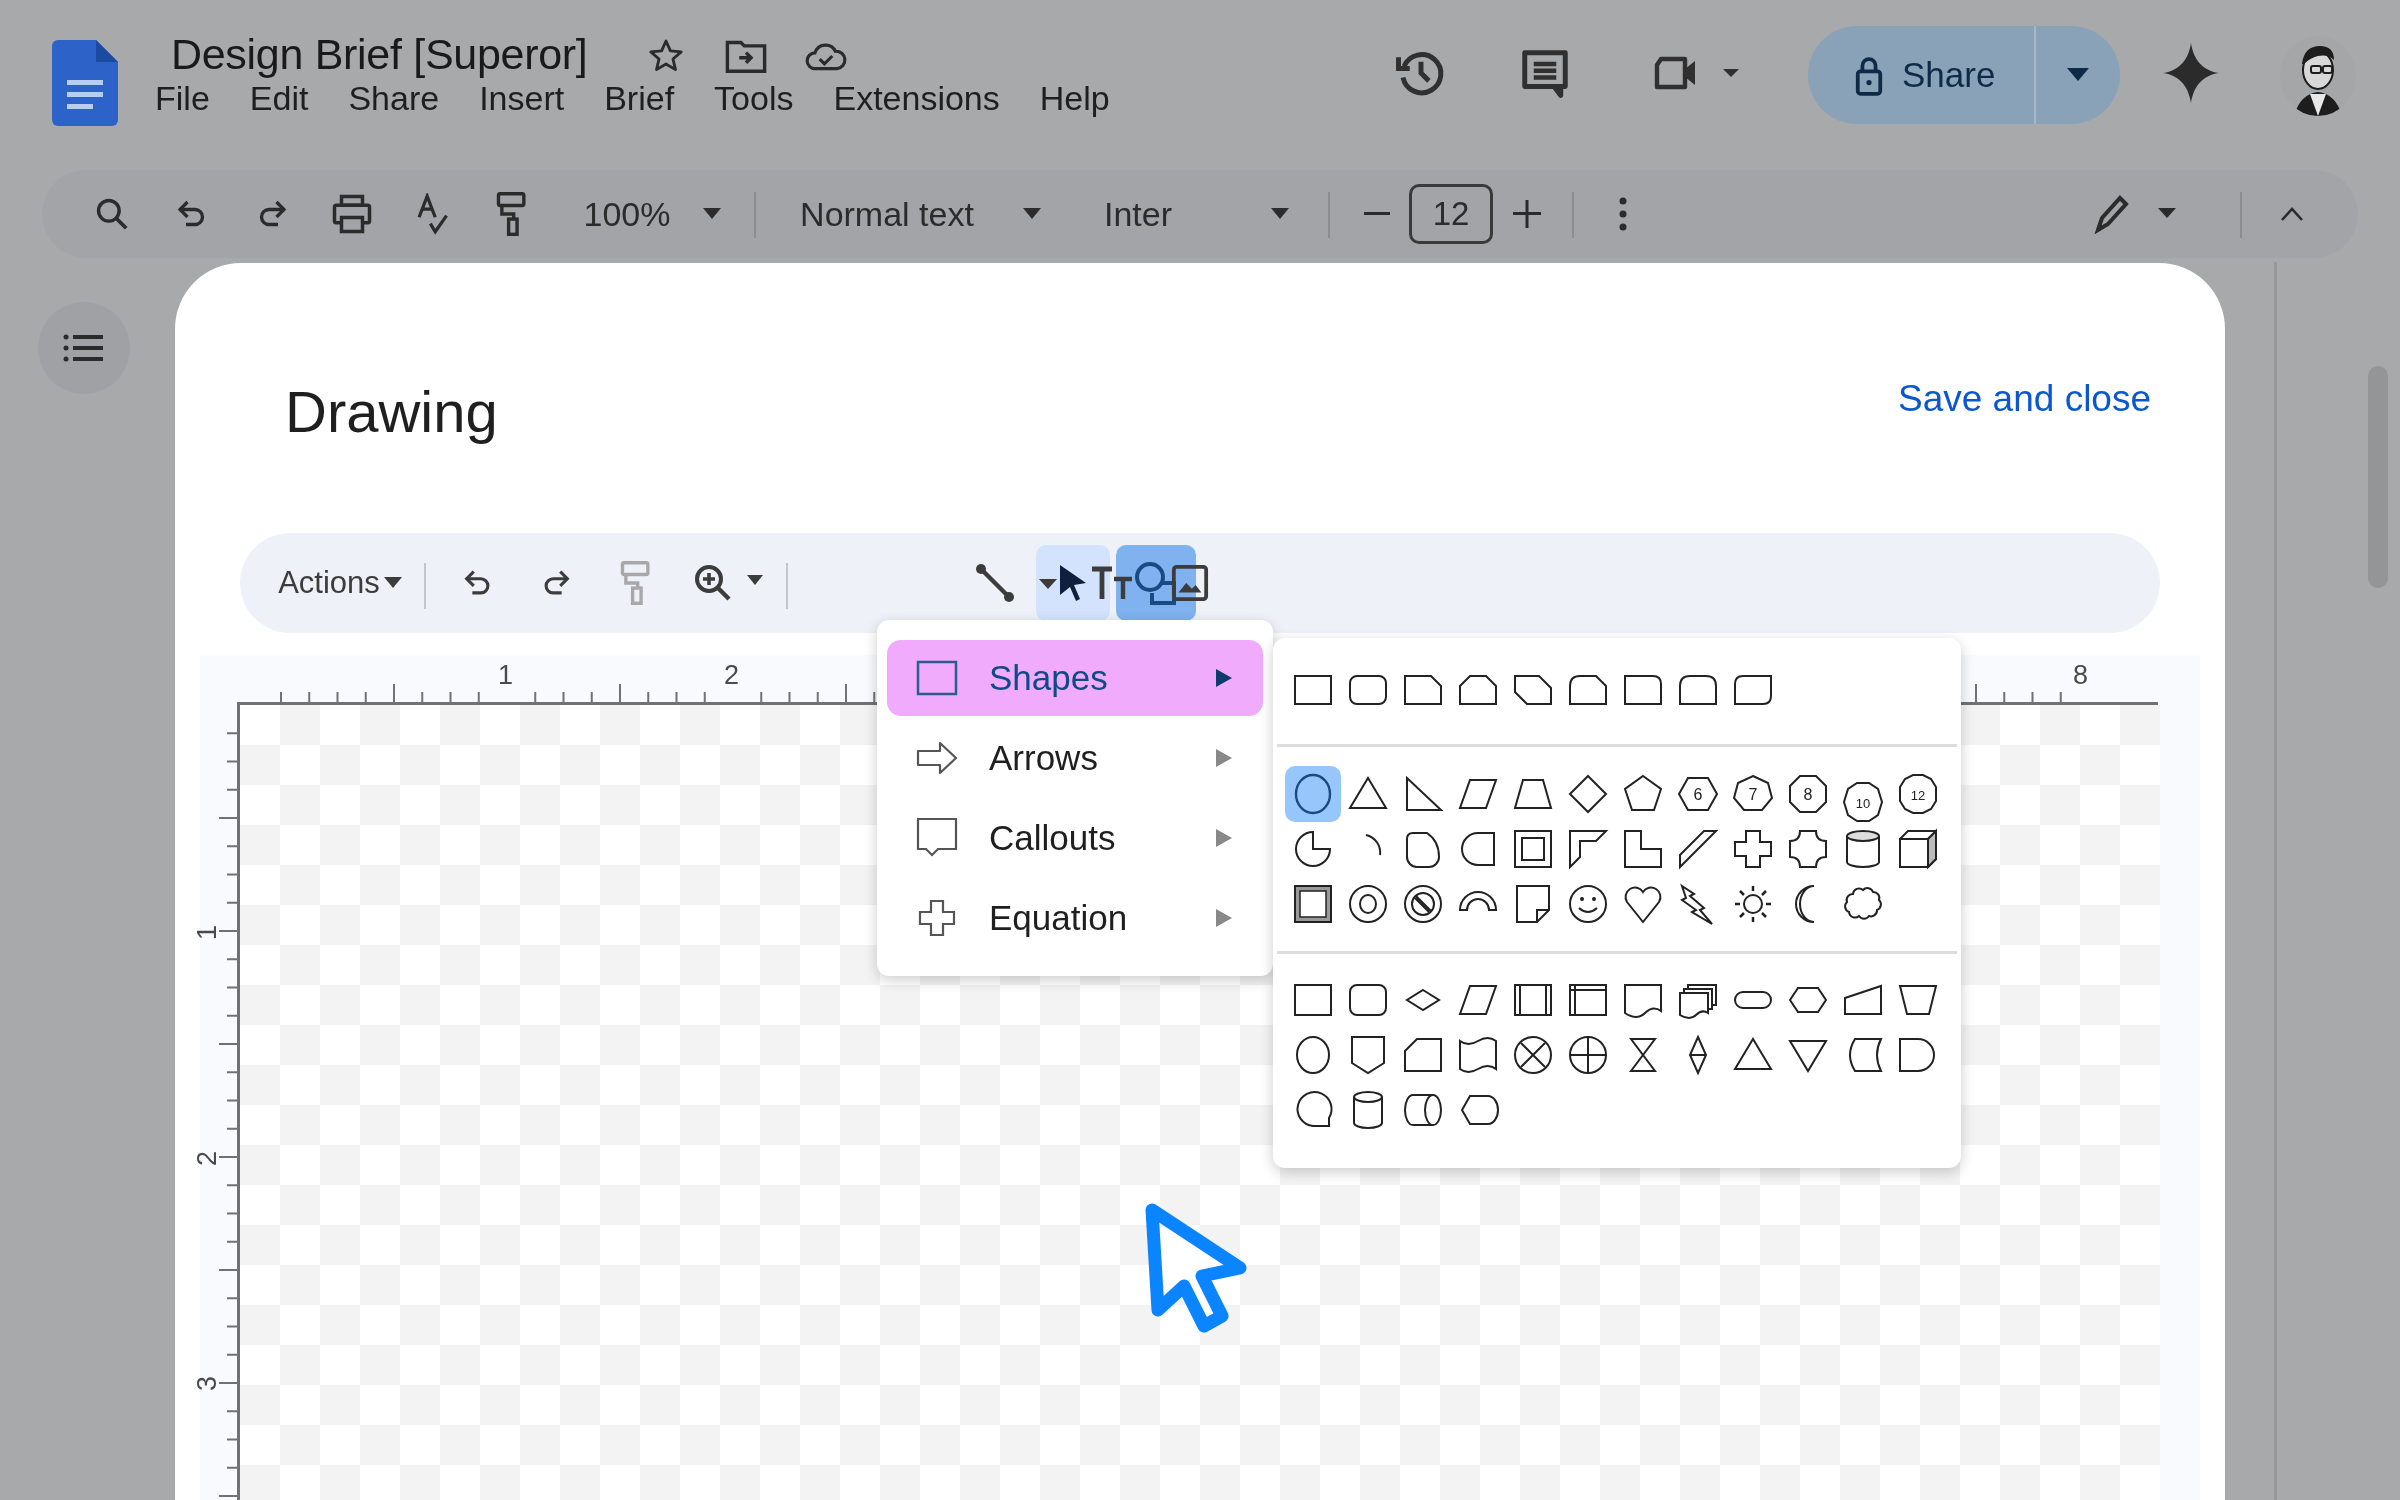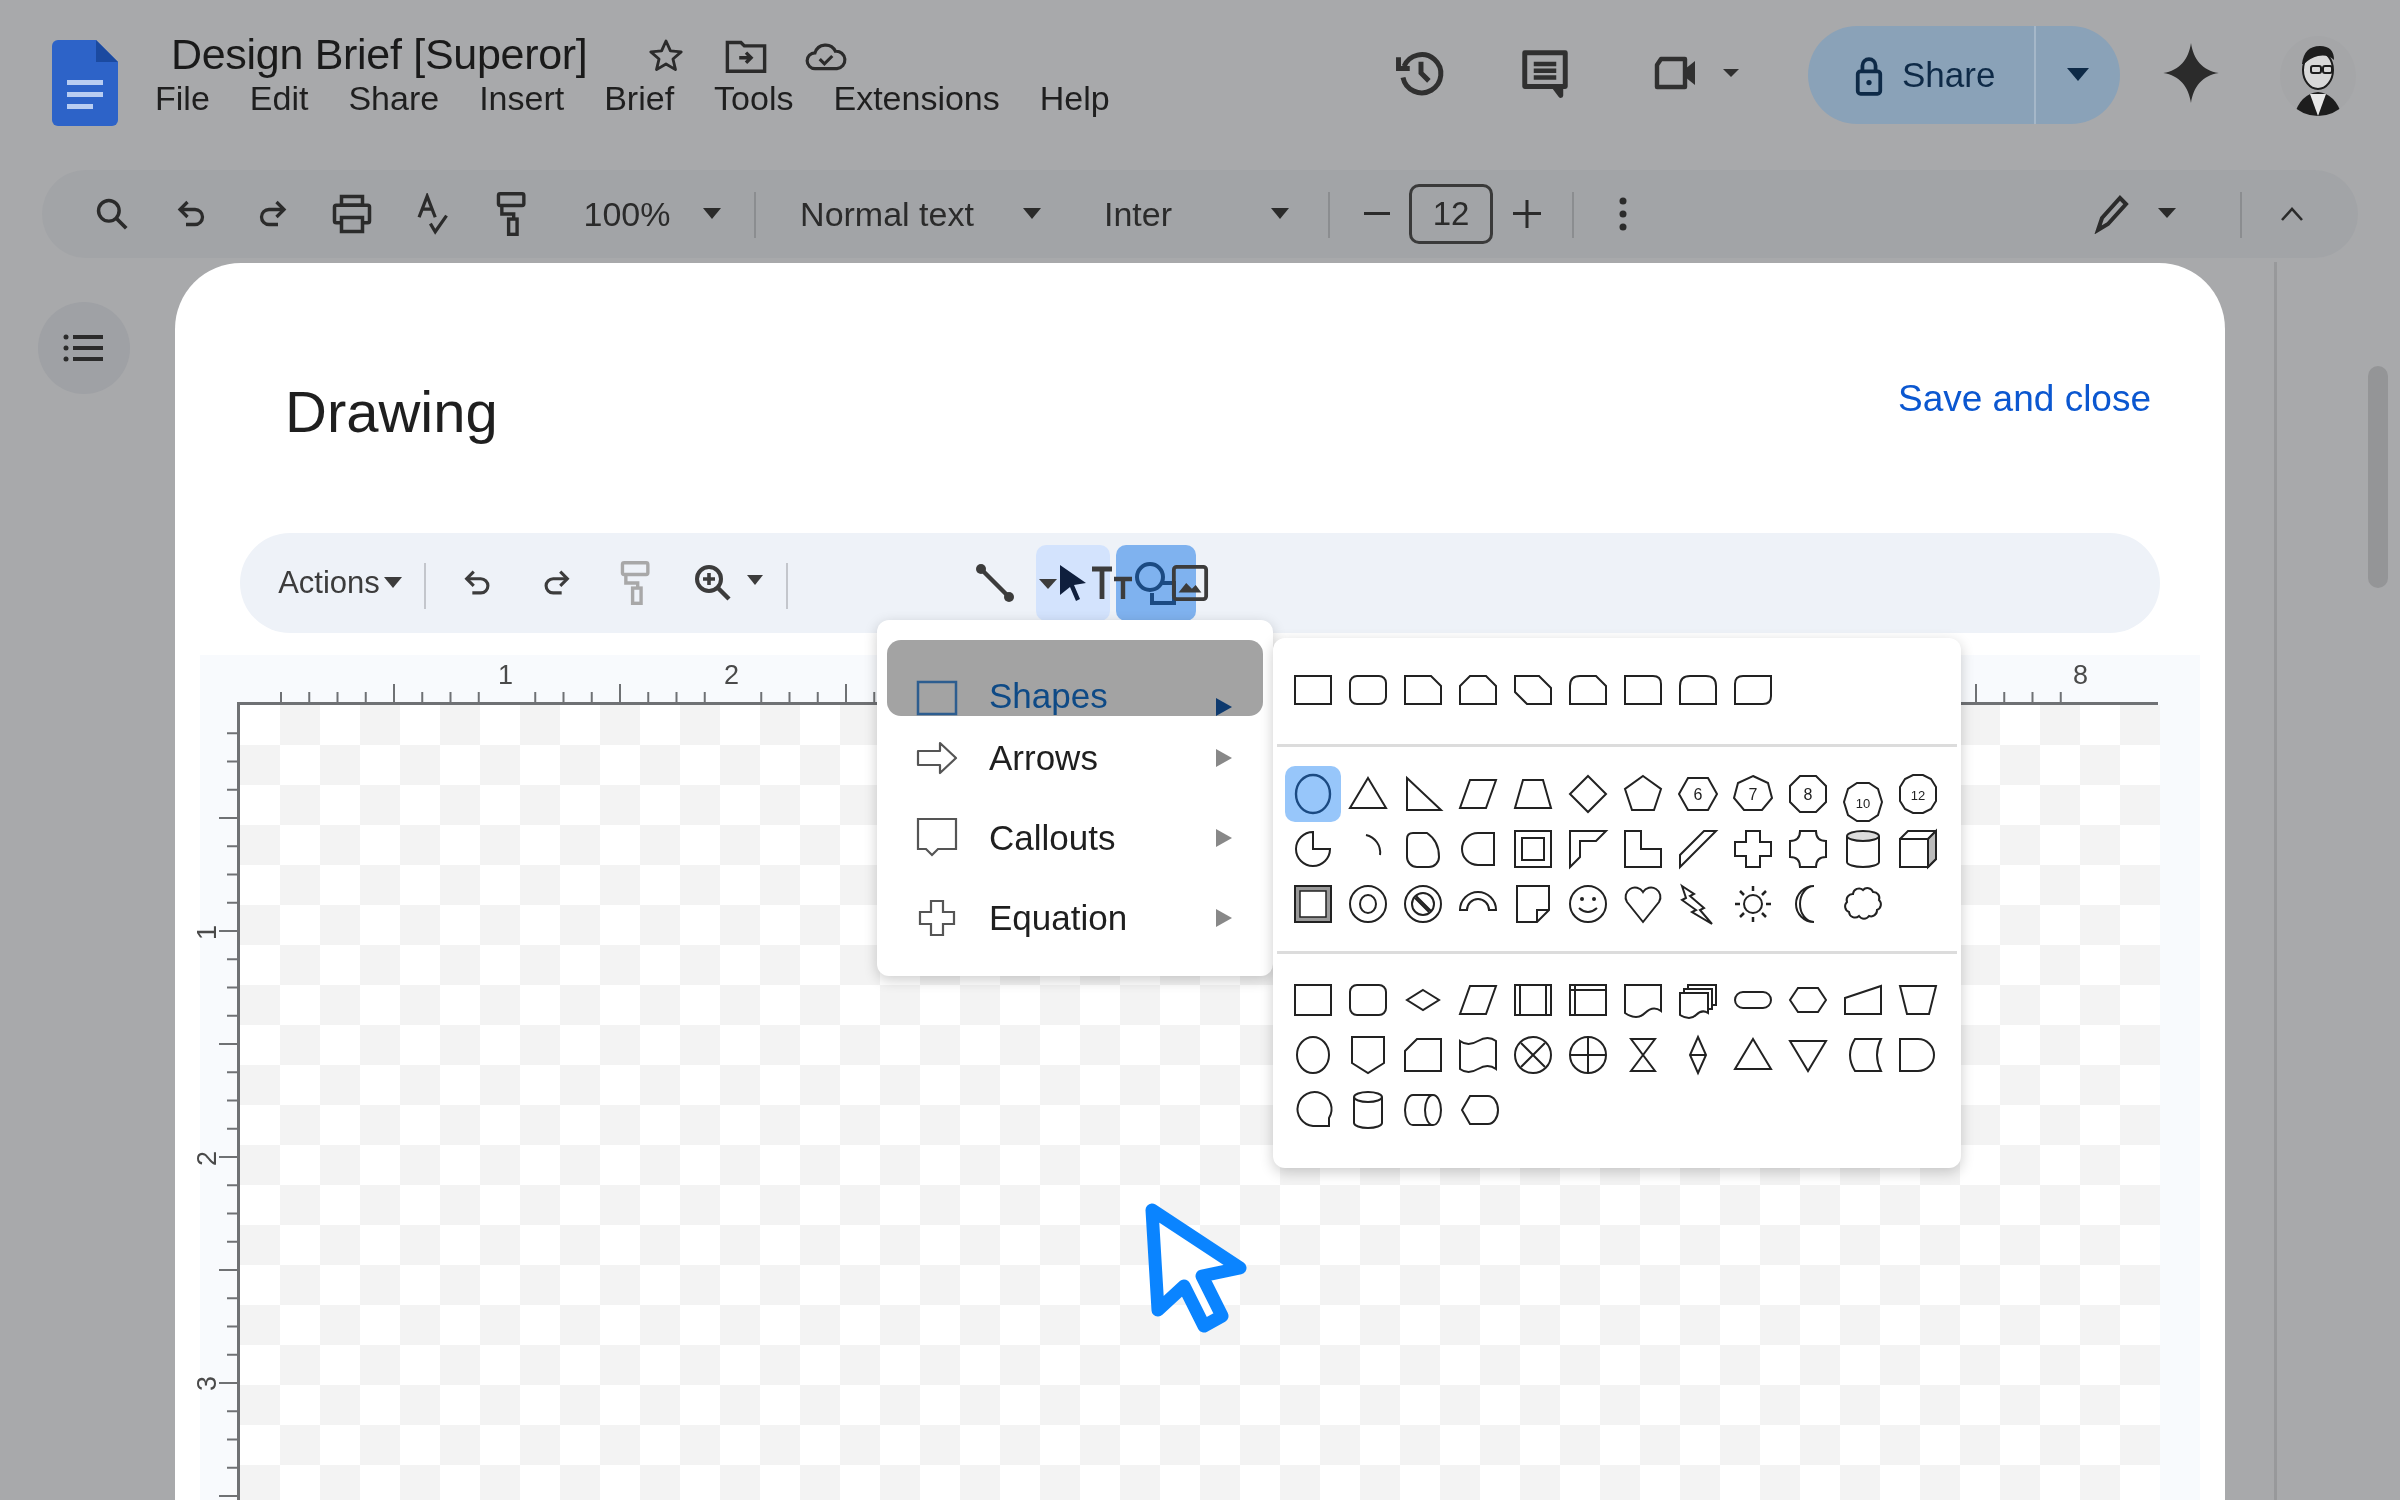--- a/index.html
+++ b/index.html
@@ -55,21 +55,21 @@
     background-color: #ffffff;
     background-image:
       linear-gradient(45deg, #f3f3f3 25%, transparent 25%, transparent 75%, #f3f3f3 75%),
       linear-gradient(45deg, #f3f3f3 25%, transparent 25%, transparent 75%, #f3f3f3 75%);
     background-size: 80px 80px; background-position: 0 0, 40px 40px; }
   .ruler-num { font-size: 27px; color: #4a4a4a; }
 
   
   #insert-menu { left: 877px; top: 620px; width: 396px; height: 356px; background: #fff; border-radius: 12px; box-shadow: 0 4px 14px rgba(0,0,0,0.2); }
   .im-item { position:absolute; left: 10px; width: 376px; height: 76px; display:flex; align-items:center; }
-  .im-item.active { background: #a3a3a3; border-radius: 14px; align-items: flex-end; }
+  .im-item.active { background: #f0abfc; border-radius: 14px; }
   .im-icon { width: 56px; margin-left: 22px; display:flex; align-items:center; justify-content:center; }
   .im-label { font-size: 35px; margin-left: 24px; color: #1f1f1f; flex:1; }
   .im-item.active .im-label { color: #0e4a86; }
   .im-arrow { width: 30px; margin-right: 24px; display:flex; justify-content:center; }
 
   
   #shapes-menu { left: 1273px; top: 638px; width: 688px; height: 530px; background: #fff; border-radius: 12px; box-shadow: 0 4px 14px rgba(0,0,0,0.2); }
   .sm-sep { position:absolute; left: 4px; width: 680px; height: 3px; background: #dcdcdc; }
   .shape { position:absolute; width: 56px; height: 56px; display:flex; align-items:center; justify-content:center; }
   .shape.sel { background: #97c6fa; border-radius: 10px; }

